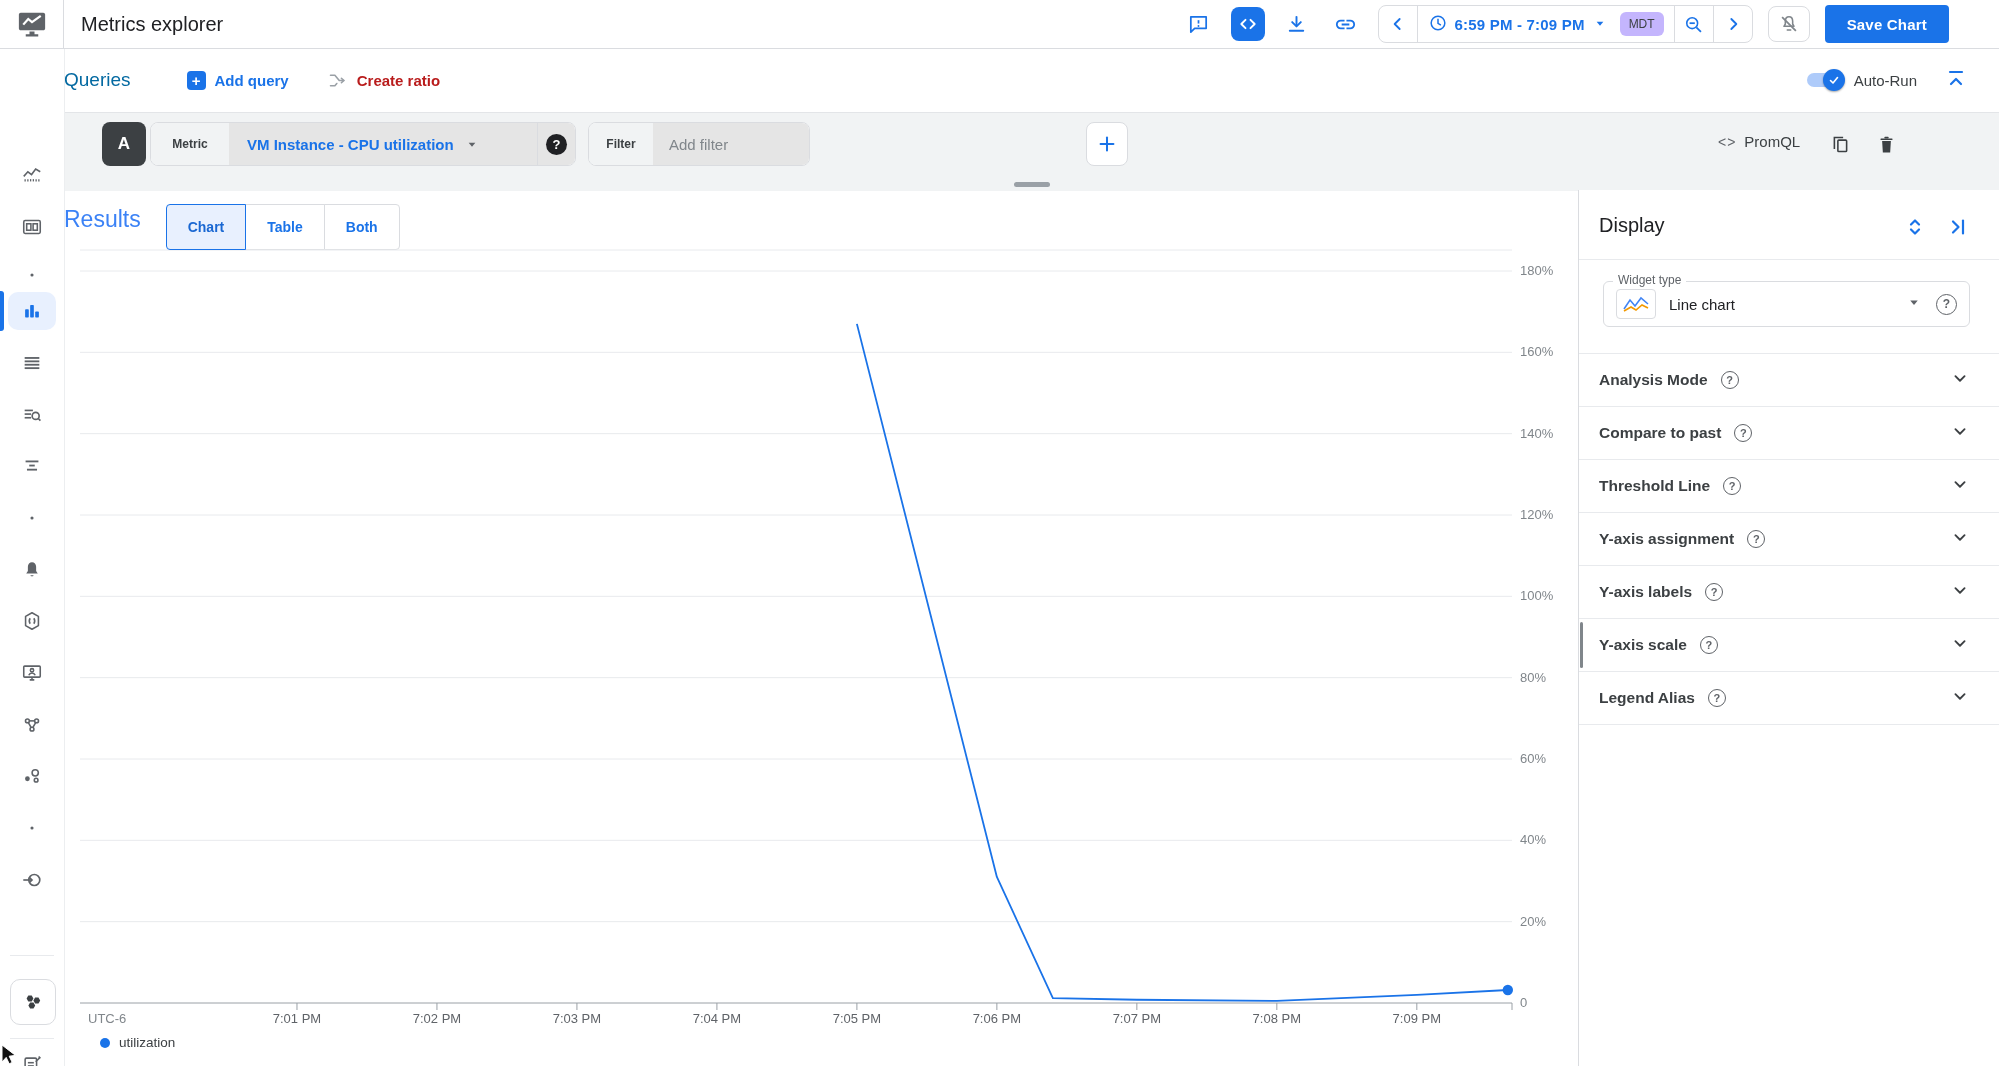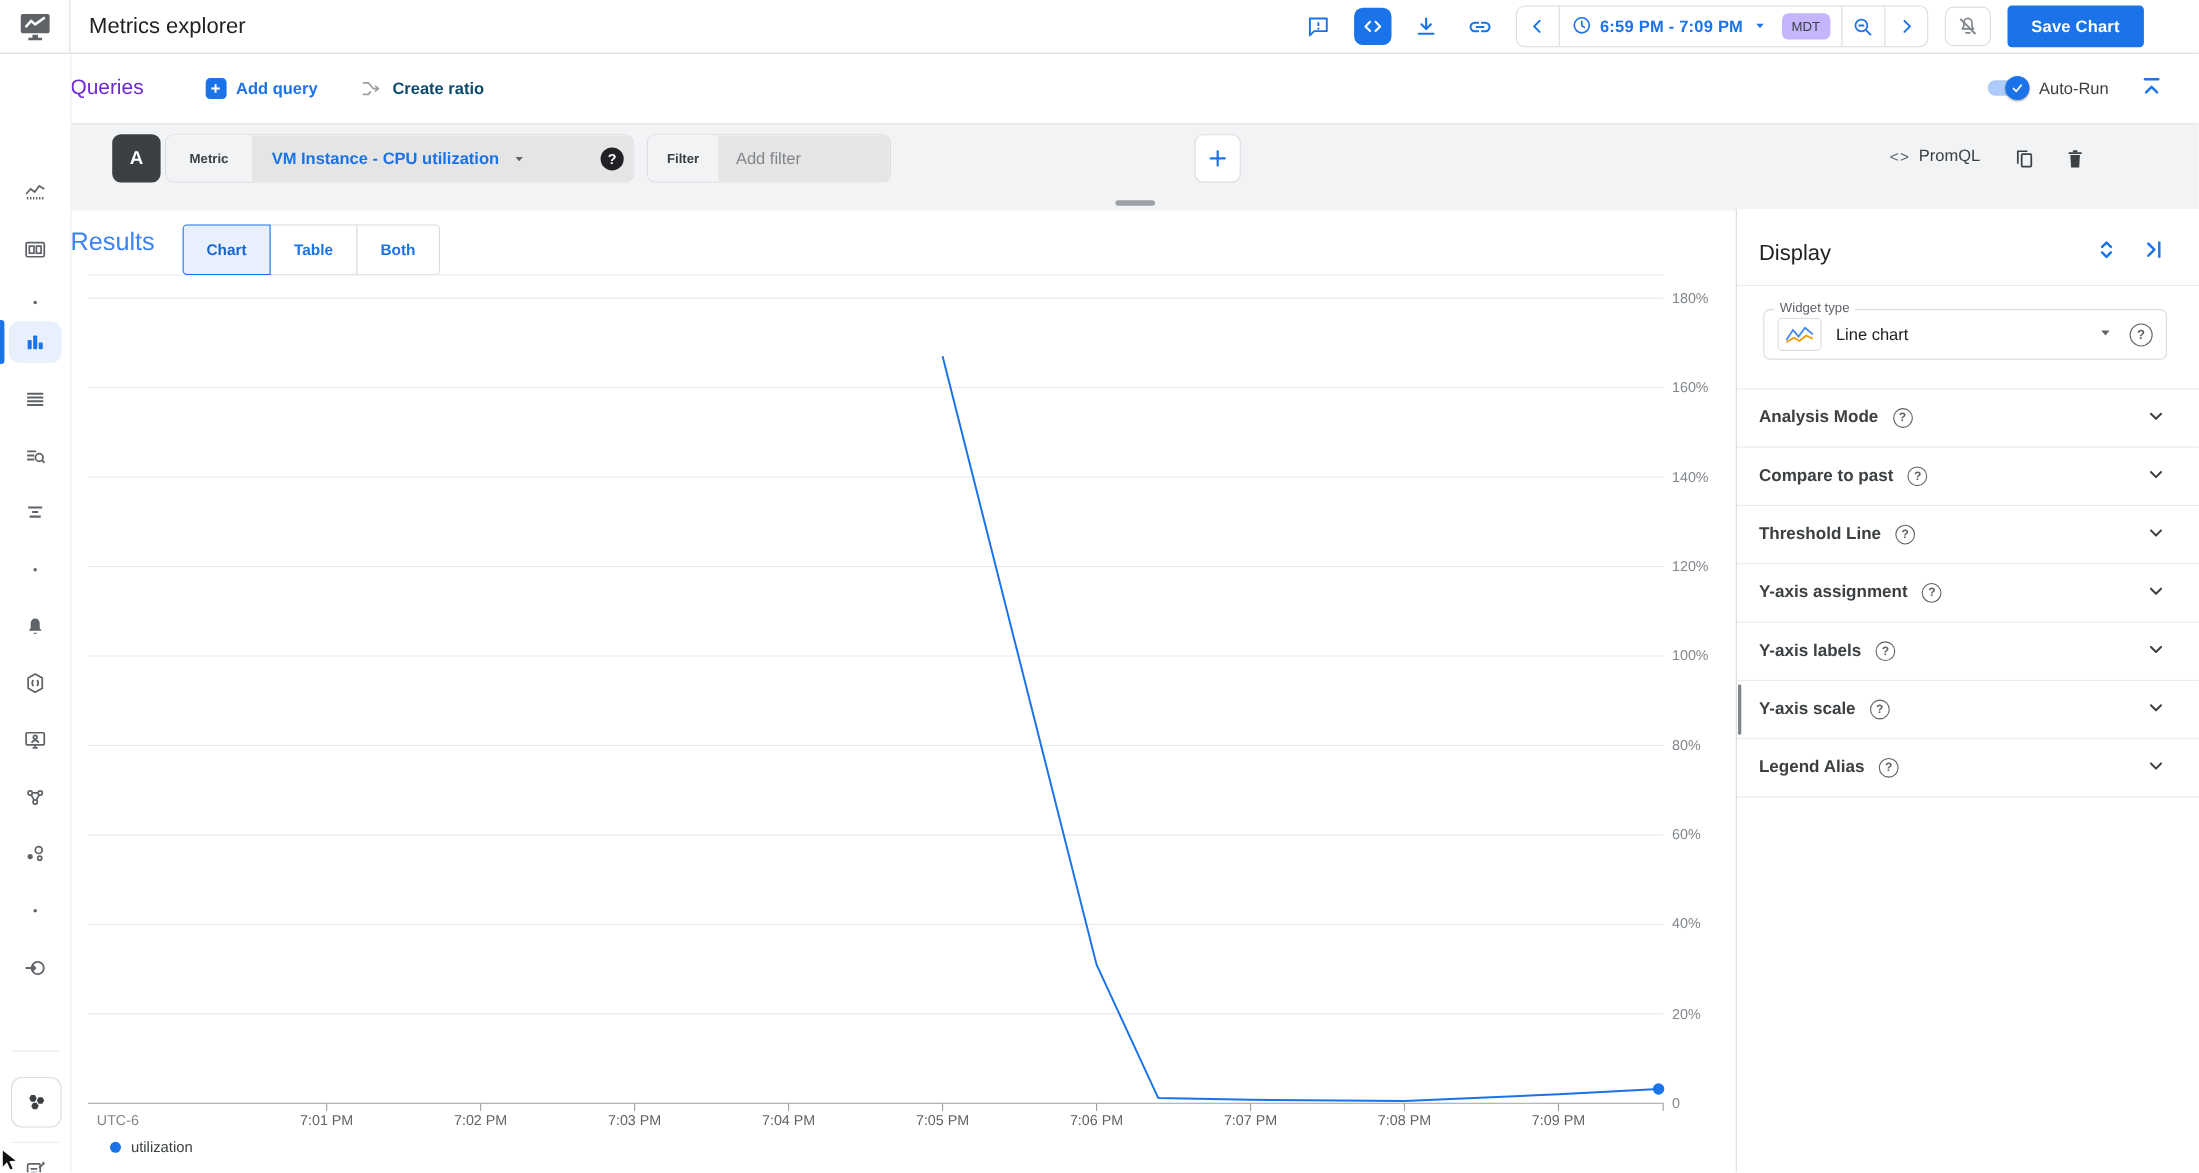--- a/index.html
+++ b/index.html
@@ -32,23 +32,23 @@
   .rail{position:absolute;top:48px;left:0;width:64px;bottom:0;background:#fff;border-right:1px solid #eceef0;z-index:5;}
   .rail-item{position:absolute;left:12px;width:40px;height:40px;display:flex;align-items:center;justify-content:center;}
   .rail-item.selected{left:8px;width:48px;height:38px;background:#e8f0fe;border-radius:10px;}
   .rail-indicator{position:absolute;left:0;width:4px;height:40px;background:#1a73e8;border-radius:0 3px 3px 0;}
   .rail-hr{position:absolute;left:10px;width:44px;height:1px;background:#e8eaed;}
   .rail-box{position:absolute;left:10px;width:44px;height:44px;border:1px solid #dadce0;border-radius:10px;
             display:flex;align-items:center;justify-content:center;}
 
   
   .queries-row{position:absolute;top:48px;left:64px;right:0;height:64px;display:flex;align-items:center;background:#fff;}
-  .q-heading{font-size:19px;color:#6d28d9;margin-left:36px;text-align:center;}
+  .q-heading{font-size:19px;color:#0369a1;margin-left:36px;text-align:center;}
   .link-btn{display:flex;align-items:center;gap:9px;font-size:15px;font-weight:bold;color:#1a73e8;}
-  .link-btn.disabled{color:#0c4a6e;}
+  .link-btn.disabled{color:#b91c1c;}
   .plus-sq{width:19px;height:19px;background:#1a73e8;border-radius:4px;color:#fff;display:flex;
            align-items:center;justify-content:center;font-size:15px;font-weight:bold;line-height:1;}
   .autorun{display:flex;align-items:center;gap:13px;margin-left:auto;padding-right:30px;}
   .toggle{width:34px;height:14px;background:#aecbfa;border-radius:7px;position:relative;}
   .toggle .knob{position:absolute;right:-4px;top:-4px;width:22px;height:22px;border-radius:50%;
                 background:#1a73e8;display:flex;align-items:center;justify-content:center;
                 box-shadow:0 1px 2px rgba(0,0,0,.35);}
   .autorun-label{font-size:15px;color:#3c4043;}
 
   
@@ -97,21 +97,21 @@
   .y-tick-label{position:absolute;left:1520px;width:52px;font-size:13px;color:#80868b;}
   .x-tick-label{position:absolute;top:1011px;width:90px;text-align:center;font-size:13px;color:#5f6368;}
   .tz-note{position:absolute;left:88px;top:1011px;font-size:13px;color:#80868b;}
   .legend{position:absolute;left:100px;top:1035px;display:flex;align-items:center;gap:9px;}
   .legend .dot{width:10px;height:10px;border-radius:50%;background:#1a73e8;}
   .legend .lbl{font-size:13.5px;color:#3c4043;}
 
   
   .display-panel{position:absolute;left:1578px;top:190px;right:0;bottom:0;background:#fff;
                  border-left:1px solid #dadce0;box-sizing:border-box;}
-  .dp-header{display:flex;align-items:flex-end;padding:24px 28px 0 20px;}
+  .dp-header{display:flex;align-items:flex-start;padding:24px 28px 0 20px;}
   .dp-title{font-size:20px;color:#202124;font-weight:normal;margin:0;}
   .dp-header .sp{flex:1;}
   .dp-hr{height:1px;background:#e8eaed;margin-top:17px;}
   .widget-field{position:relative;margin:21px 29px 0 24px;height:46px;border:1px solid #dadce0;
                 border-radius:6px;display:flex;align-items:center;padding:0 12px;gap:13px;box-sizing:border-box;}
   .wf-legend{position:absolute;top:-9px;left:9px;background:#fff;padding:0 5px;font-size:12px;color:#5f6368;}
   .wf-glyph{width:38px;height:28px;border:1px solid #dadce0;border-radius:4px;display:flex;
             align-items:center;justify-content:center;}
   .wf-value{font-size:15px;color:#202124;}
   .wf-sp{flex:1;}

